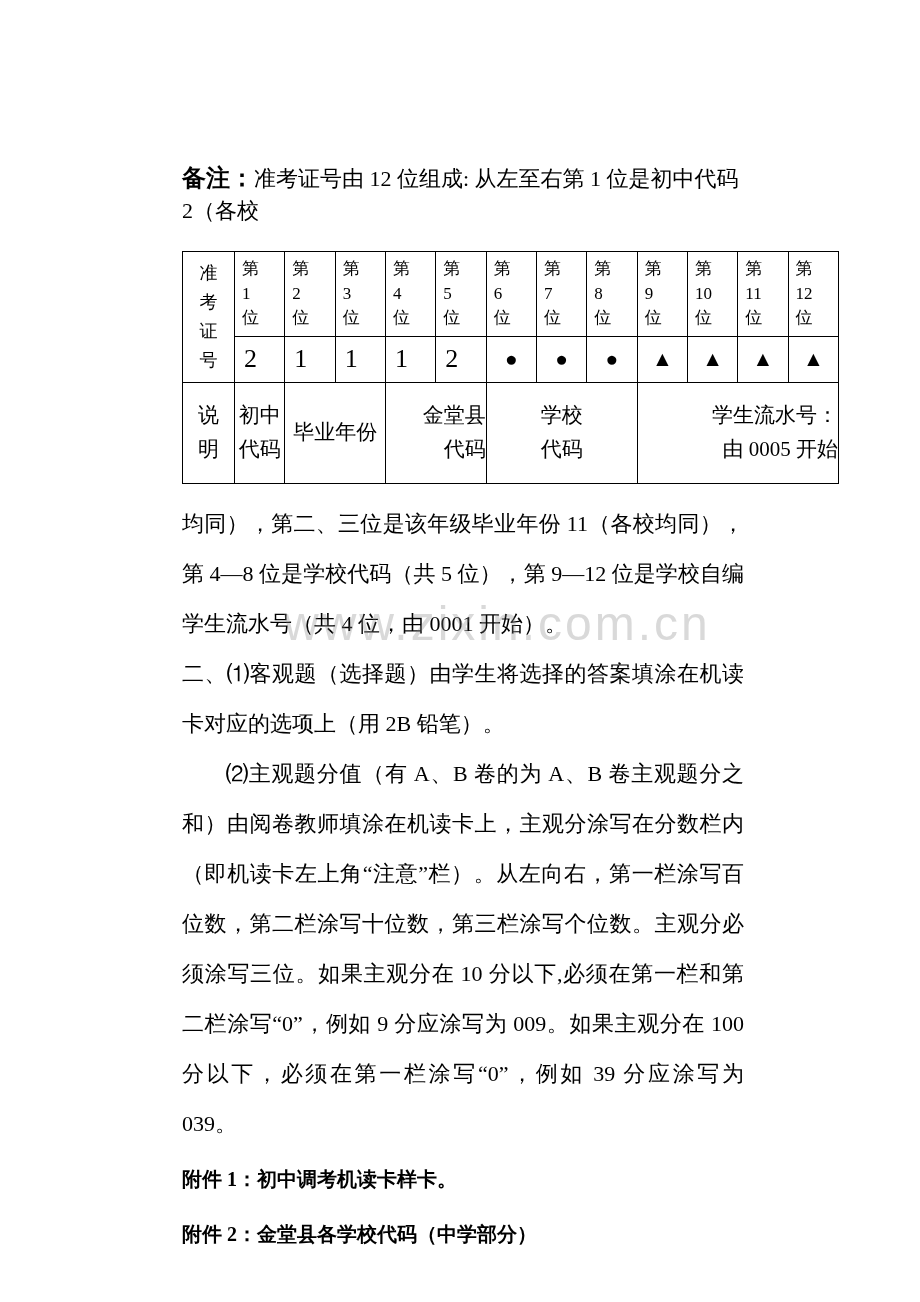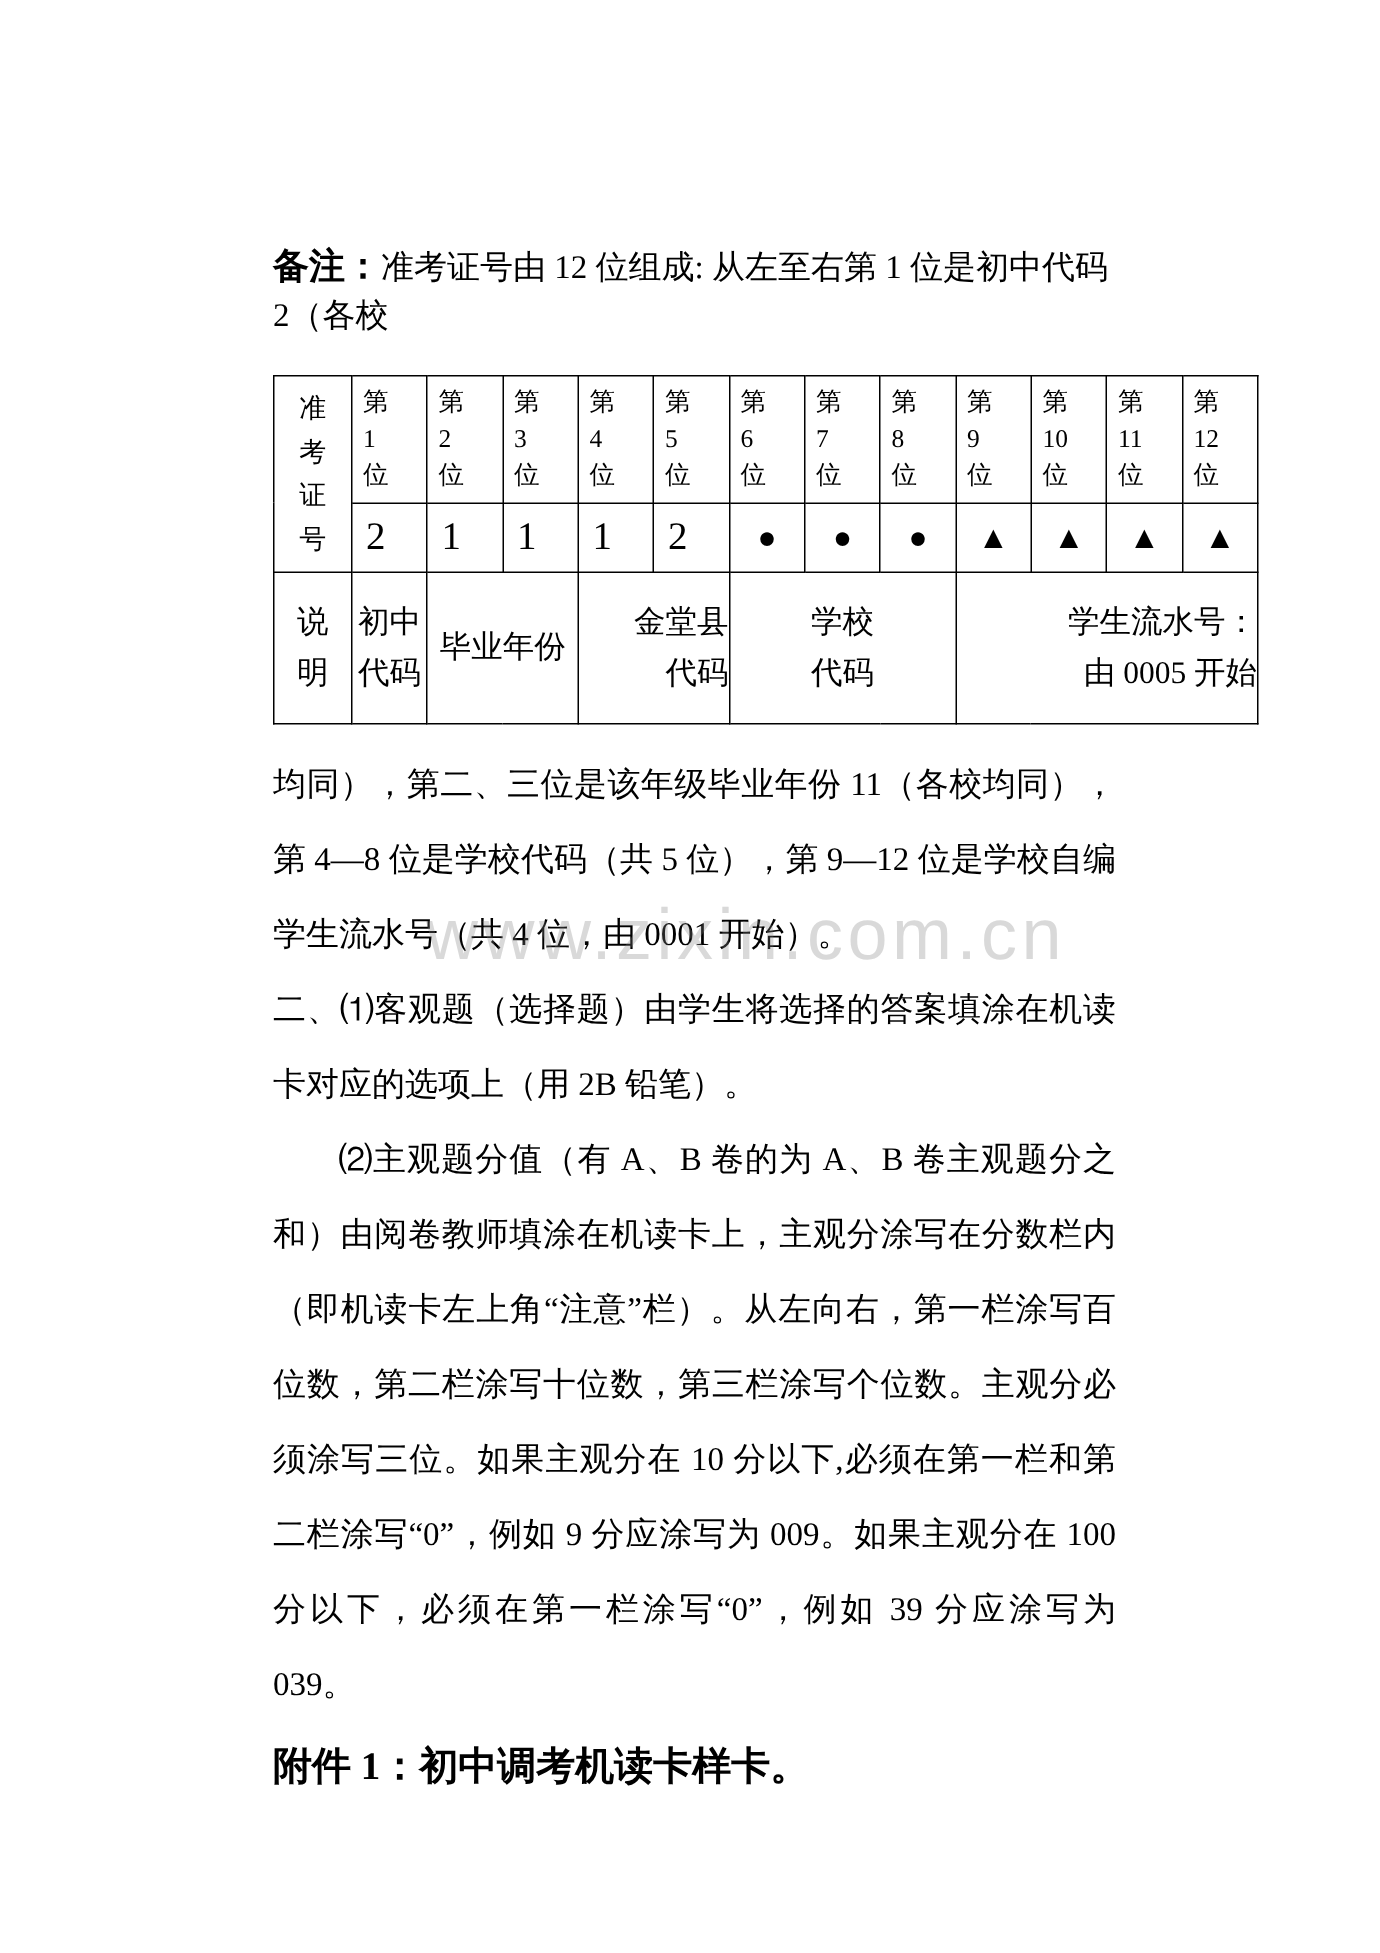--- a/index.html
+++ b/index.html
@@ -34,21 +34,21 @@
   td.pos { font-size: 17px; line-height: 1.45; padding: 5px 2px 5px 7px; vertical-align: top; height: 76px; text-align: left; }
   td.val { height: 46px; font-size: 26px; }
   td.val.num { text-align: left; padding-left: 9px; }
   td.val.sym { text-align: center; font-size: 21px; }
   tr.legend-row td { height: 101px; text-align: center; font-size: 21px; line-height: 1.6; }
   tr.legend-row td.left { text-align: right; padding-left: 10px; }
 
   p.body { font-size: 22px; line-height: 50px; text-align: justify; }
   p.p1 { margin-top: 15px; }
   p.p3 { text-indent: 2em; }
-  p.attach { font-weight: bold; font-size: 26px; line-height: 50px; margin-top: 5px; text-align: left; }
+  p.attach { font-weight: bold; font-size: 20px; line-height: 50px; margin-top: 5px; text-align: left; }
 
   .watermark {
     position: absolute;
     left: 238px;
     top: 596px;
     font-size: 48px;
     letter-spacing: 3px;
     color: rgba(130, 130, 130, 0.30);
     font-family: "Liberation Sans", "DejaVu Sans", sans-serif;
     pointer-events: none;
@@ -148,16 +148,17 @@
       <td colspan="4" class="left">学生流水号：
 由 0005 开始</td>
     </tr>
   </tbody>
     </table>
 
   <p class="body p1">均同），第二、三位是该年级毕业年份 11（各校均同），第 4—8 位是学校代码（共 5 位），第 9—12 位是学校自编学生流水号（共 4 位，由 0001 开始）。</p>
   <p class="body">二、⑴客观题（选择题）由学生将选择的答案填涂在机读卡对应的选项上（用 2B 铅笔）。</p>
   <p class="body p3">⑵主观题分值（有 A、B 卷的为 A、B 卷主观题分之和）由阅卷教师填涂在机读卡上，主观分涂写在分数栏内（即机读卡左上角“注意”栏）。从左向右，第一栏涂写百位数，第二栏涂写十位数，第三栏涂写个位数。主观分必须涂写三位。如果主观分在 10 分以下,必须在第一栏和第二栏涂写“0”，例如 9 分应涂写为 009。如果主观分在 100 分以下，必须在第一栏涂写“0”，例如 39 分应涂写为 039。</p>
   <p class="attach">附件 1：初中调考机读卡样卡。</p>
+  <p class="attach">附件 2：金堂县各学校代码（中学部分）</p>
 
   <div class="watermark">www.zixin.com.cn</div>
 
 </div>
 
 </body></html>

